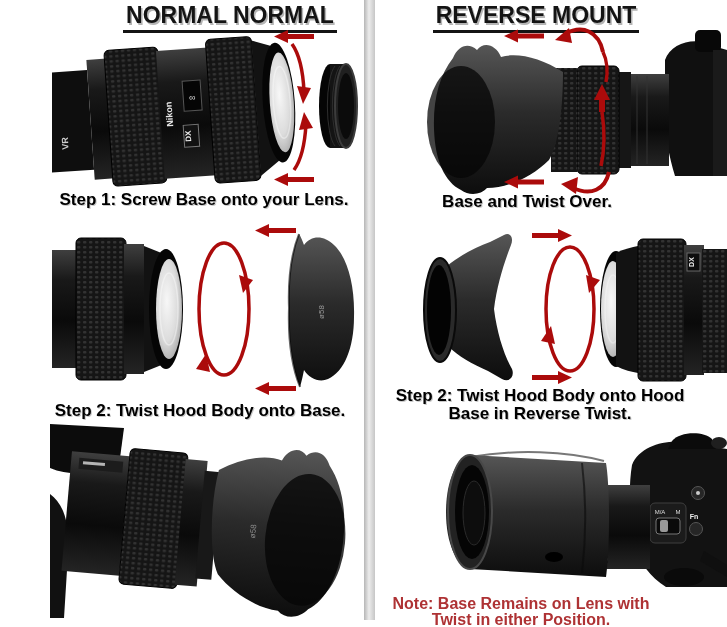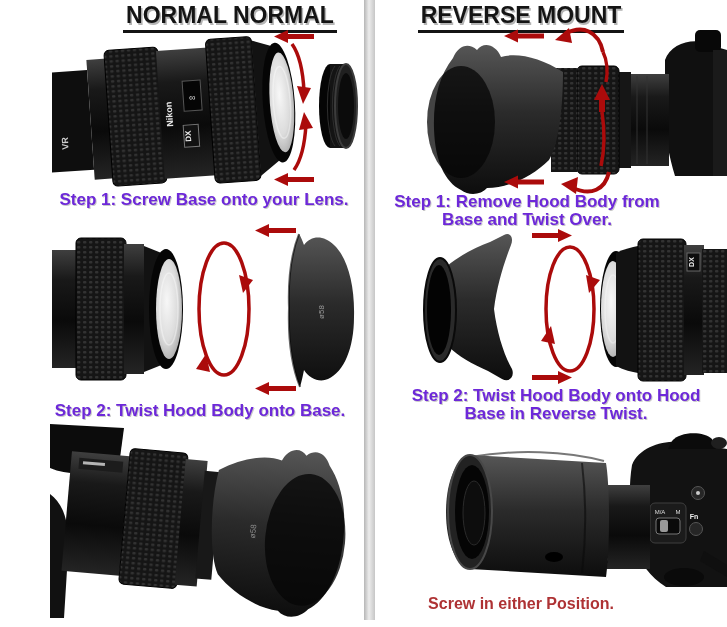--- a/index.html
+++ b/index.html
@@ -4,27 +4,27 @@
 <style>
   html,body{margin:0;padding:0;background:#fff;}
   #canvas{position:relative;width:727px;height:627px;background:#ffffff;overflow:hidden;
           font-family:"Liberation Sans", sans-serif;}
   .divider{position:absolute;left:364px;top:0;width:11px;height:620px;
            background:linear-gradient(90deg,#b6b6b6,#ececec 45%,#c6c6c6);}
   .col-title{position:absolute;top:2px;text-align:center;font-weight:bold;font-size:23px;
              color:#141414;letter-spacing:0px;text-shadow:1.5px 1.5px 0 #b5b5b5;}
   .col-title span{display:inline-block;border-bottom:3px solid #141414;padding:0 3px 1px 3px;}
   .title-normal{left:110px;width:240px;}
-  .title-reverse{left:401px;width:240px;text-align:center;}
+  .title-reverse{left:416px;width:240px;text-align:center;}
   .caption{position:absolute;text-align:center;font-weight:bold;font-size:17px;line-height:18px;
-           color:#6d28d9;text-shadow:1px 1px 0 #c9c9c9;}
+           color:#000000;text-shadow:1px 1px 0 #c9c9c9;}
   .cap-l1{left:34px;top:191px;width:340px;}
   .cap-l2{left:30px;top:402px;width:340px;}
   .cap-r1{left:377px;top:193px;width:300px;}
-  .cap-r2{left:390px;top:387px;width:300px;margin-left:16px;}
+  .cap-r2{left:390px;top:387px;width:300px;}
   .note{position:absolute;left:371px;top:596px;width:300px;text-align:center;font-weight:bold;
         font-size:16px;line-height:16px;color:#ae3234;}
   .photo{position:absolute;}
   .ph-l1{left:52px;top:28px;width:310px;height:162px;}
   .ph-l2{left:52px;top:220px;width:310px;height:178px;}
   .ph-l3{left:50px;top:424px;width:296px;height:194px;}
   .ph-r1{left:413px;top:26px;width:314px;height:168px;}
   .ph-r2{left:420px;top:229px;width:307px;height:156px;}
   .ph-r3{left:436px;top:427px;width:291px;height:170px;}
   svg{display:block;}
@@ -213,21 +213,20 @@
           <polygon points="163,168 148,158 165,151"></polygon>
         </g>
         <g>
           <rect x="105" y="153.5" width="26" height="5"></rect>
             <polygon points="91,156 105,149.5 105,162.5"></polygon>
         </g>
       </g>
     </svg>
   </div>
   <div class="caption cap-r1">
-    <span style="display:block">Step 1: Remove Hood Body from</span>
     <span style="display:block">Base and Twist Over.</span>
   </div>
 
   <div class="photo ph-r2">
     <svg viewBox="0 0 307 156" width="307" height="156">
       <g>
         <path d="M26,38 C40,26 56,18 70,13 L84,6 C90,3 94,8 91,16 C84,34 77,56 74,80
                  C77,104 84,126 92,140 C95,148 89,154 82,150 L68,142 C52,135 38,127 29,118
                  C17,106 12,94 12,81 C12,64 18,49 26,38 Z" fill="url(#hoodGrad)"></path>
         <ellipse cx="20" cy="81" rx="16" ry="52" fill="#2a2a2a" stroke="#0a0a0a" stroke-width="2"></ellipse>
@@ -294,16 +293,17 @@
         <path d="M146,36 C150,70 150,112 146,146" stroke="#0a0a0a" stroke-width="2" fill="none" opacity="0.6"></path>
         <ellipse cx="34" cy="85" rx="22" ry="57" fill="#222222" stroke="#484848" stroke-width="2"></ellipse>
         <ellipse cx="36" cy="85" rx="17" ry="47" fill="#050505"></ellipse>
         <ellipse cx="38" cy="86" rx="11" ry="32" fill="#0d0d0d" stroke="#2a2a2a"></ellipse>
         <ellipse cx="118" cy="130" rx="9" ry="5" fill="#000000"></ellipse>
       </g>
     </svg>
   </div>
 
   <div class="note">
-    <span style="display:block">Screw in either Position.</span>
+    <span style="display:block">Note: Base Remains on Lens with</span>
+    <span style="display:block">Twist in either Position.</span>
   </div>
 
 </div>
 
 </body></html>

